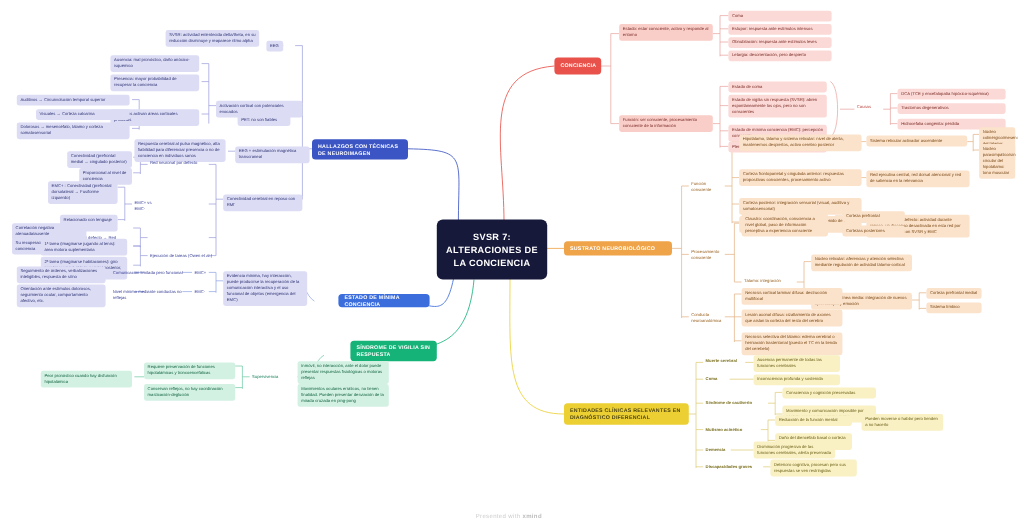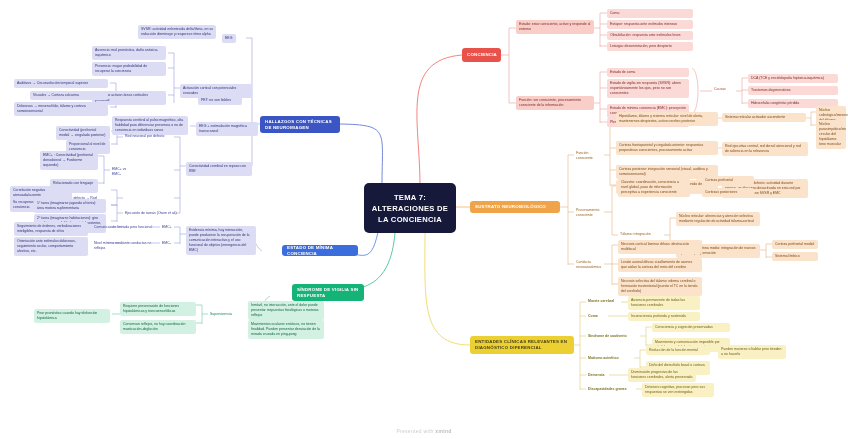--- a/index.html
+++ b/index.html
@@ -168,21 +168,21 @@
 
     <g fill="none" stroke="#6cc8a3" stroke-width="0.6">
       <path d="M270 296 C 262 300, 262 314, 254 314"></path>
       <path d="M254 314 L 248 314"></path>
       <path d="M208 314 L 202 314 M202 305 L 202 324 M202 305 L 196 305 M202 323 L 196 323"></path>
       <path d="M172 314 L 164 314"></path>
       <path d="M120 314 L 112 314"></path>
     </g>
   </svg>
 
-  <div class="node central" style="left:364px;top:183px;width:92px;height:50px;">TEMA 7: ALTERACIONES DE LA CONCIENCIA</div>
+  <div class="node central" style="left:364px;top:183px;width:92px;height:50px;">SVSR 7: ALTERACIONES DE LA CONCIENCIA</div>
 
   <div class="node mainchip mc-red" style="left:462px;top:48px;width:39px;height:14px;">CONCIENCIA</div>
 
   <div class="node leaf lf-redp" style="left:516px;top:20px;width:78px;">Estado: estar consciente, activo y responde al entorno</div>
   <div class="node leaf lf-redp" style="left:516px;top:96px;width:78px;">Función: ser consciente, procesamiento consciente de la información</div>
 
   <div class="node leaf lf-red" style="left:607px;top:9px;width:86px;">Coma</div>
   <div class="node leaf lf-red" style="left:607px;top:20px;width:86px;">Estupor: respuesta ante estímulos intensos</div>
   <div class="node leaf lf-red" style="left:607px;top:31px;width:86px;">Obnubilación: respuesta ante estímulos leves</div>
   <div class="node leaf lf-red" style="left:607px;top:42px;width:86px;">Letargia: desorientación, pero despierto</div>

